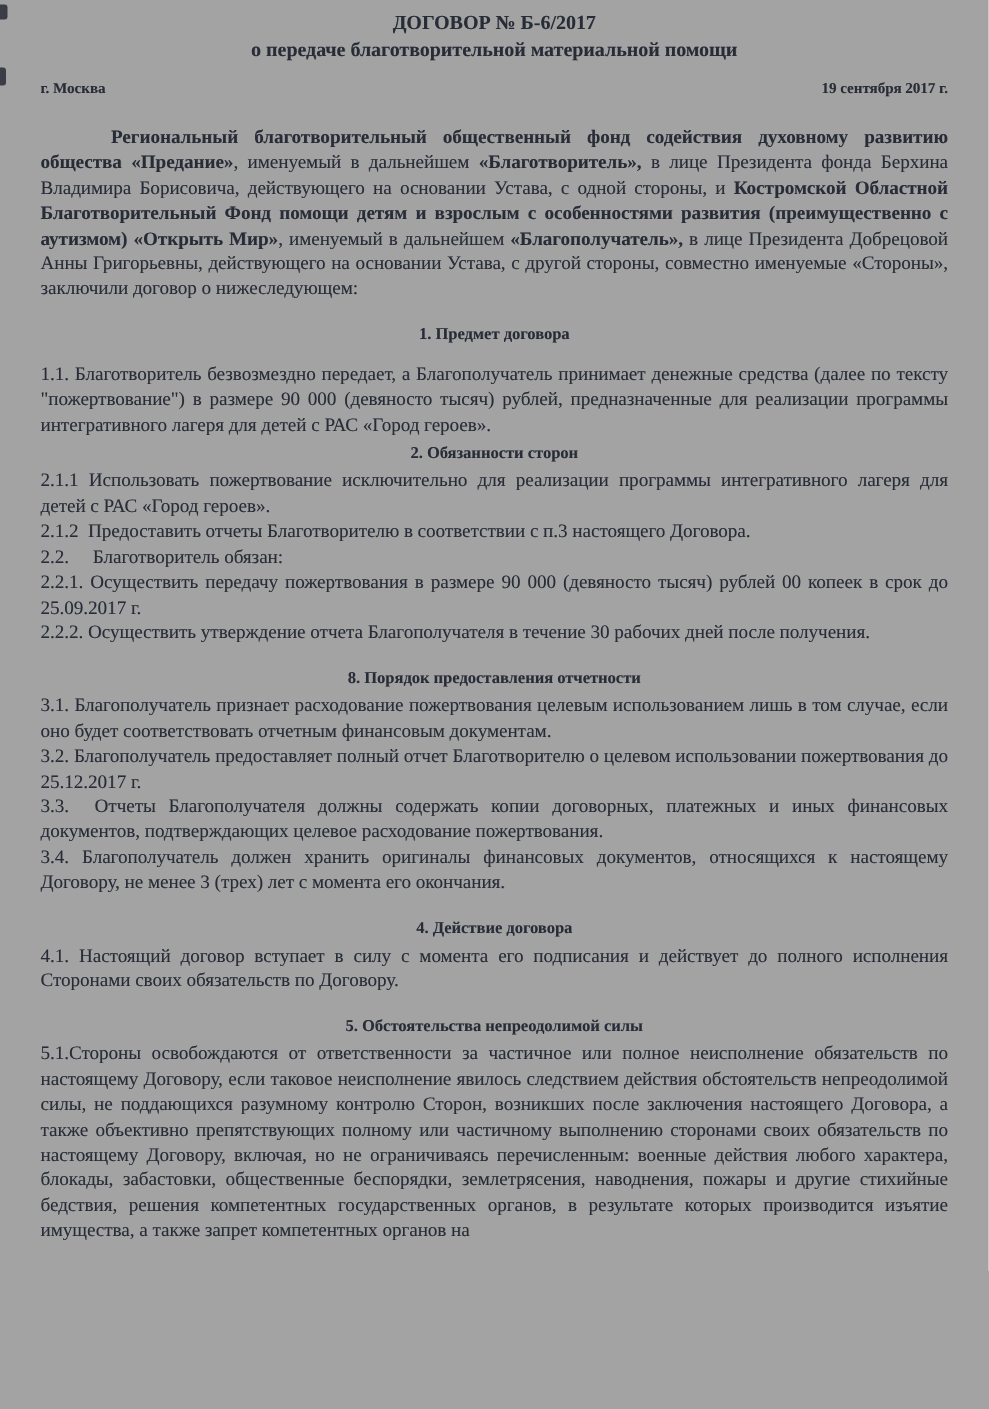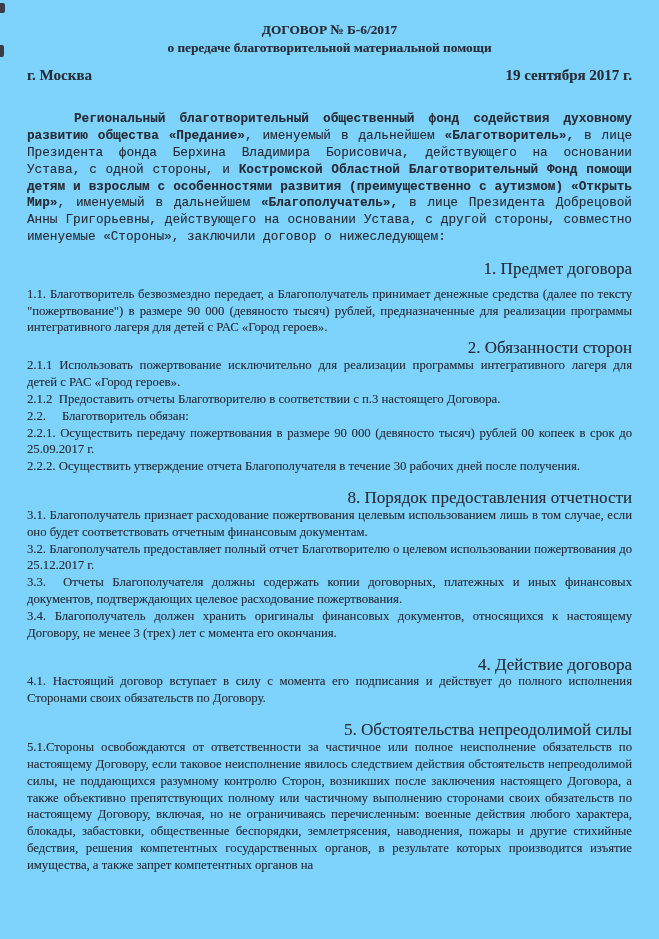--- a/index.html
+++ b/index.html
@@ -1,43 +1,43 @@
 <!DOCTYPE html>
 <html><head>
 <meta charset="utf-8">
 <style>
   html,body{margin:0;padding:0;background:#e8e8e8;}
   .page{
     position:relative;
     width:659px;height:939px;
     margin:0 auto;
-    background:#7dd3fc;
+    background:#a3a3a3;
     box-sizing:border-box;
-    padding:21px 27px 0 27px;
+    padding:6px 27px 0 27px;
     overflow:hidden;
     font-family:"Liberation Serif","DejaVu Serif",serif;
     font-size:12.7px;
     line-height:16.9px;
     color:#272c36;
     text-shadow:0.2px 0.2px 0.35px rgba(45,50,65,0.35);
   }
   p{margin:0;}
   .b{font-weight:bold;}
   .just{text-align:justify;}
   .doc-title{
     text-align:center;font-weight:bold;font-size:13.3px;line-height:17.5px;
   }
   .meta-row{
     display:flex;justify-content:space-between;align-items:flex-end;
-    margin-top:11px;font-weight:bold;font-size:15px;
+    margin-top:11px;font-weight:bold;font-size:10px;
   }
-  .intro{margin-top:27px;text-indent:47px;font-family:Liberation Mono, monospace;}
+  .intro{margin-top:14px;text-indent:47px;}
   .sec{
-    margin:14px 0 0 0;text-align:right;font-weight:normal;
-    font-size:17px;line-height:17.5px;
+    margin:14px 0 0 0;text-align:center;font-weight:bold;
+    font-size:11px;line-height:17.5px;
   }
   .sec.tight{margin-top:3px;}
   .first-gap{margin-top:8px;}
   .speck{
     position:absolute;left:0;background:#3a3d44;border-radius:0 2px 2px 0;
   }
   .speck.s1{top:3px;width:5px;height:10px;}
   .speck.s2{top:45px;width:4px;height:12px;}
 </style>
 </head>

